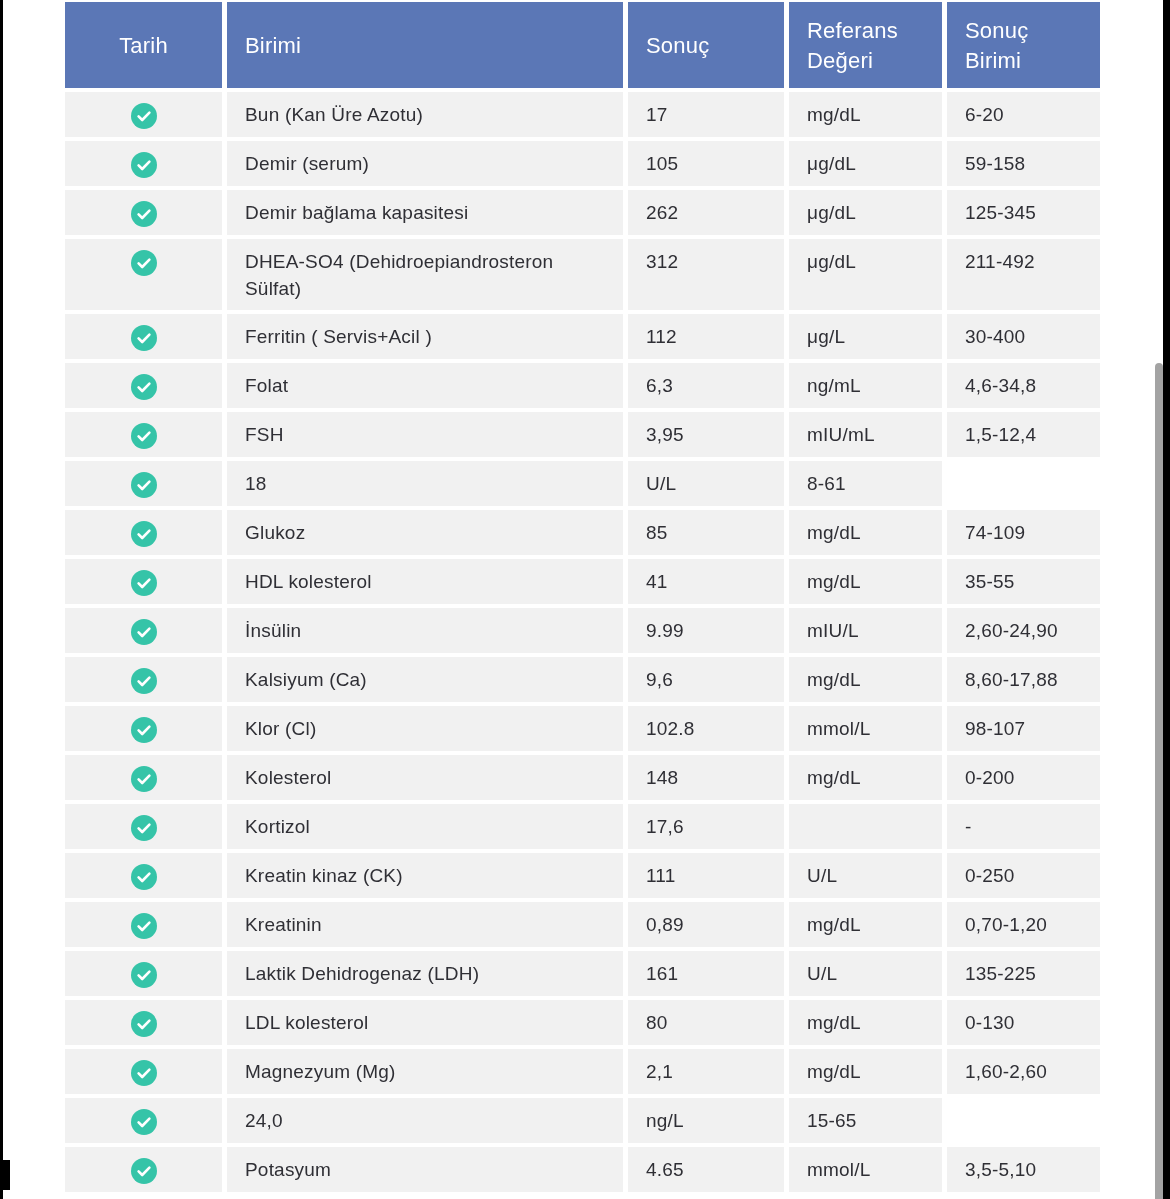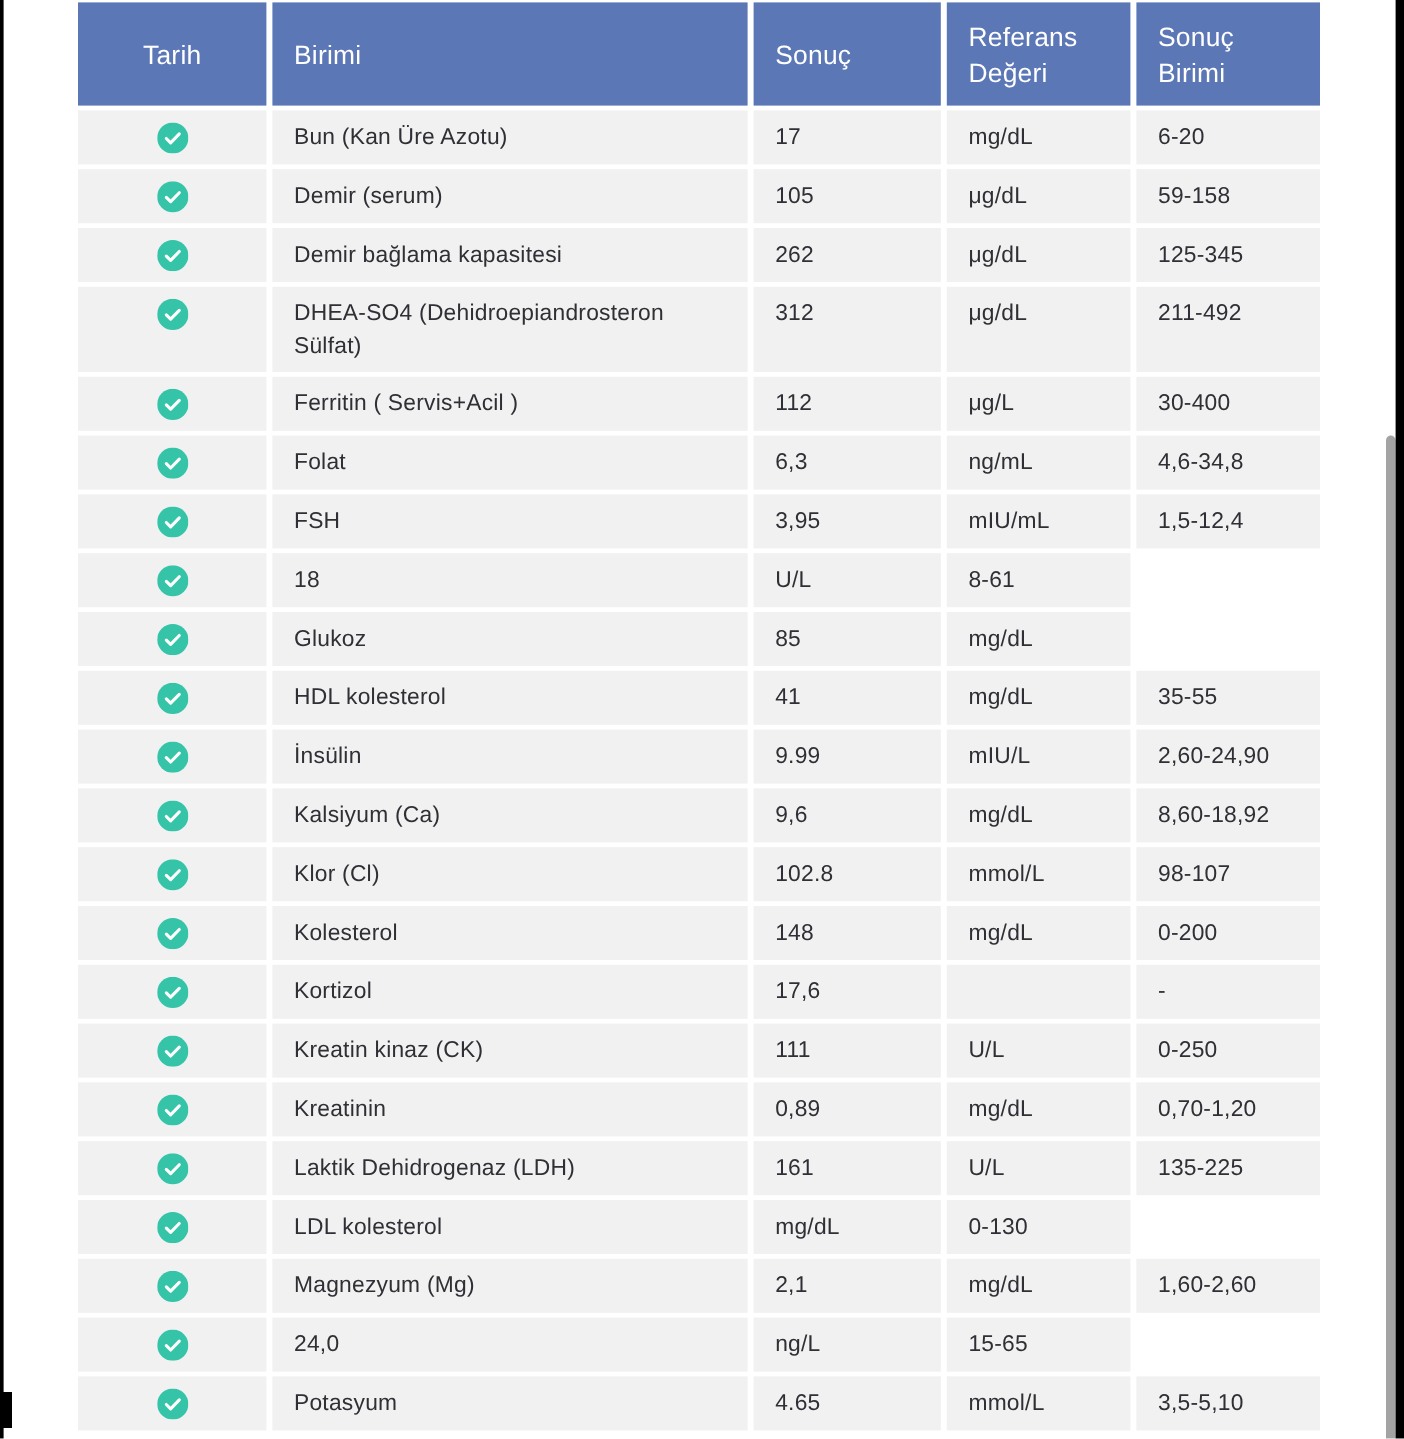--- a/index.html
+++ b/index.html
@@ -219,20 +219,21 @@
         <span class="check-badge">
           <svg width="26" height="26" viewBox="0 0 26 26" xmlns="http://www.w3.org/2000/svg">
             <circle cx="13" cy="13" r="13" fill="#35c4a8"></circle>
             <path d="M7.6 13.4 L11.2 17 L18.4 9.6" fill="none" stroke="#ffffff" stroke-width="2.6" stroke-linecap="round" stroke-linejoin="round"></path>
           </svg>
         </span>
       </div>
       <div class="cell">Glukoz</div>
       <div class="cell">85</div>
       <div class="cell">mg/dL</div>
+      <div class="cell">74-109</div>
     </div>
       <div class="trow">
       <div class="cell c-check">
         <span class="check-badge">
           <svg width="26" height="26" viewBox="0 0 26 26" xmlns="http://www.w3.org/2000/svg">
             <circle cx="13" cy="13" r="13" fill="#35c4a8"></circle>
             <path d="M7.6 13.4 L11.2 17 L18.4 9.6" fill="none" stroke="#ffffff" stroke-width="2.6" stroke-linecap="round" stroke-linejoin="round"></path>
           </svg>
         </span>
       </div>
@@ -260,21 +261,21 @@
         <span class="check-badge">
           <svg width="26" height="26" viewBox="0 0 26 26" xmlns="http://www.w3.org/2000/svg">
             <circle cx="13" cy="13" r="13" fill="#35c4a8"></circle>
             <path d="M7.6 13.4 L11.2 17 L18.4 9.6" fill="none" stroke="#ffffff" stroke-width="2.6" stroke-linecap="round" stroke-linejoin="round"></path>
           </svg>
         </span>
       </div>
       <div class="cell">Kalsiyum (Ca)</div>
       <div class="cell">9,6</div>
       <div class="cell">mg/dL</div>
-      <div class="cell">8,60-18,92</div>
+      <div class="cell">8,60-17,88</div>
     </div>
       <div class="trow">
       <div class="cell c-check">
         <span class="check-badge">
           <svg width="26" height="26" viewBox="0 0 26 26" xmlns="http://www.w3.org/2000/svg">
             <circle cx="13" cy="13" r="13" fill="#35c4a8"></circle>
             <path d="M7.6 13.4 L11.2 17 L18.4 9.6" fill="none" stroke="#ffffff" stroke-width="2.6" stroke-linecap="round" stroke-linejoin="round"></path>
           </svg>
         </span>
       </div>
@@ -356,20 +357,21 @@
       <div class="trow">
       <div class="cell c-check">
         <span class="check-badge">
           <svg width="26" height="26" viewBox="0 0 26 26" xmlns="http://www.w3.org/2000/svg">
             <circle cx="13" cy="13" r="13" fill="#35c4a8"></circle>
             <path d="M7.6 13.4 L11.2 17 L18.4 9.6" fill="none" stroke="#ffffff" stroke-width="2.6" stroke-linecap="round" stroke-linejoin="round"></path>
           </svg>
         </span>
       </div>
       <div class="cell">LDL kolesterol</div>
+      <div class="cell">80</div>
       <div class="cell">mg/dL</div>
       <div class="cell">0-130</div>
     </div>
       <div class="trow">
       <div class="cell c-check">
         <span class="check-badge">
           <svg width="26" height="26" viewBox="0 0 26 26" xmlns="http://www.w3.org/2000/svg">
             <circle cx="13" cy="13" r="13" fill="#35c4a8"></circle>
             <path d="M7.6 13.4 L11.2 17 L18.4 9.6" fill="none" stroke="#ffffff" stroke-width="2.6" stroke-linecap="round" stroke-linejoin="round"></path>
           </svg>

